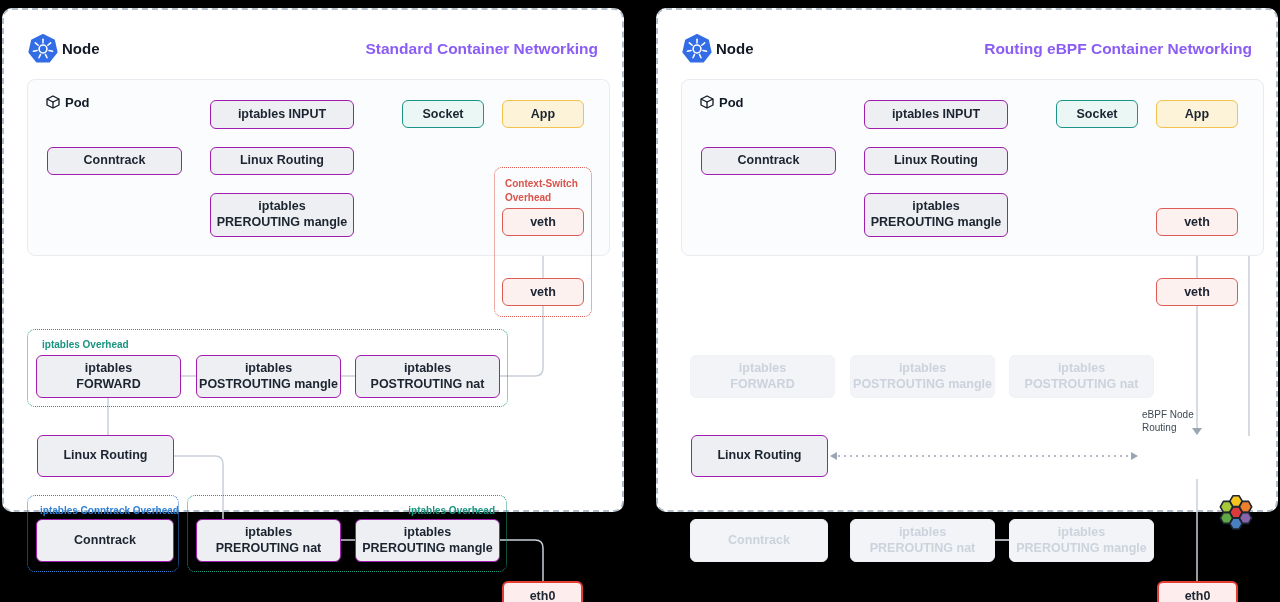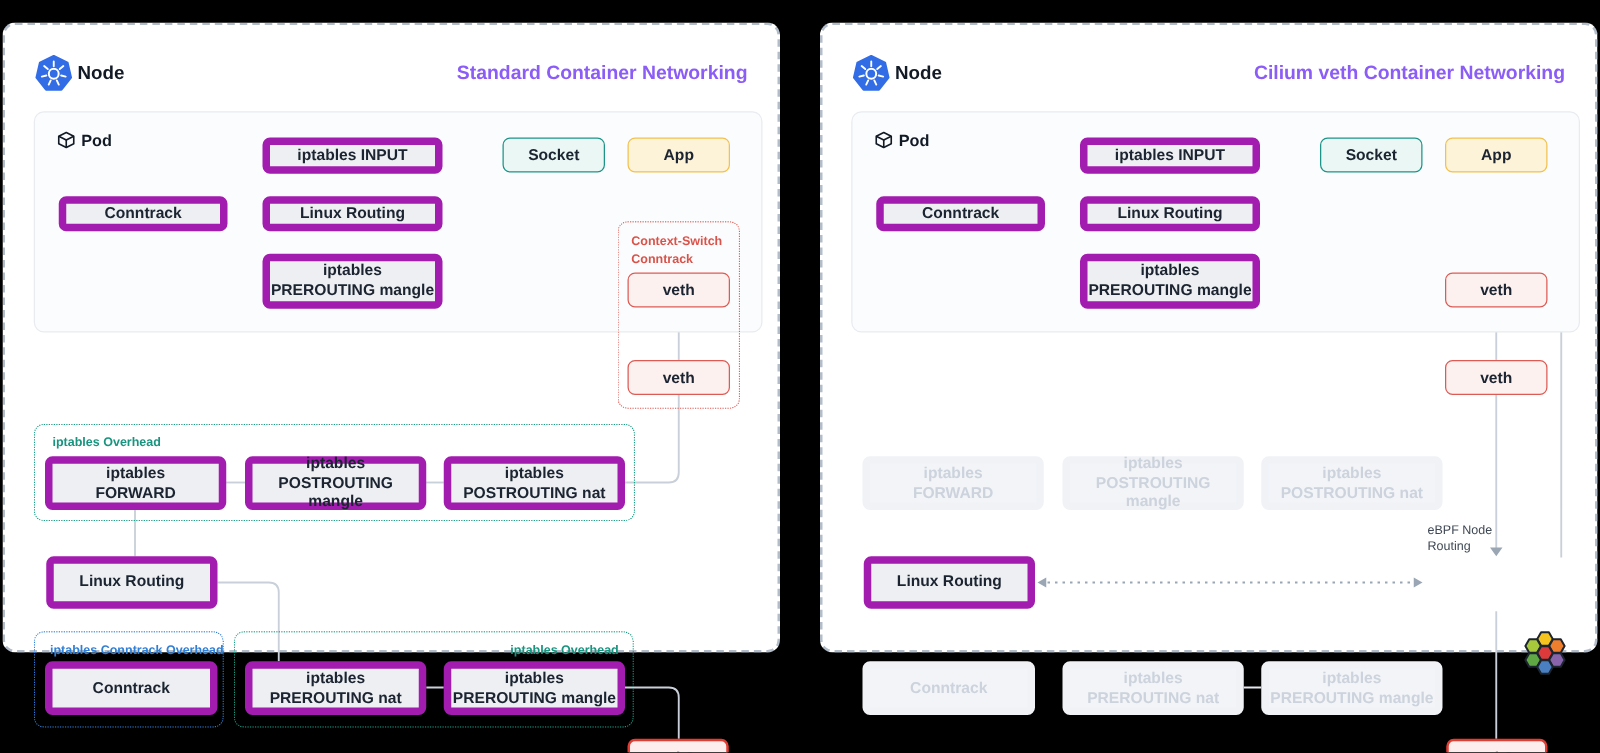--- a/index.html
+++ b/index.html
@@ -2,42 +2,42 @@
 <html><head>
 <meta charset="utf-8">
 <style>
   * { margin:0; padding:0; box-sizing:border-box; }
   html,body { background:#000; }
   .stage {
     position:relative; width:1280px; height:602px; overflow:hidden;
     background:#000; font-family:"Liberation Sans", sans-serif;
   }
   .panel {
-    position:absolute; top:18px; width:622px; height:504px;
+    position:absolute; top:8px; width:622px; height:504px;
     background:#fff; border:2px dashed #b3bdc9; border-radius:10px;
   }
   .panel-left  { left:2px; }
   .panel-right { left:656px; }
 
   .hdr-node { position:absolute; left:58px; top:30px; font-size:15px; font-weight:700; color:#121a26; }
   .hdr-title { position:absolute; right:24px; top:30px; font-size:15.5px; font-weight:700; color:#8b5cf6; }
   .k8s-icon { position:absolute; left:24px; top:24px; width:30px; height:30px; }
 
   .pod-wrap {
     position:absolute; left:23px; top:69px; width:583px; height:177px;
     background:#fbfcfd; border:1px solid #e8ebf0; border-radius:8px;
   }
   .pod-label { position:absolute; left:61px; top:85px; font-size:13px; font-weight:700; color:#121a26; }
   .pod-icon  { position:absolute; left:41px; top:84px; width:16px; height:16px; }
 
   .wires { position:absolute; left:0; top:0; width:622px; height:598px; pointer-events:none; }
 
   .box {
     position:absolute; display:flex; align-items:center; justify-content:center;
-    text-align:center; background:#edeff2; border:6px solid #a21caf; border-radius:6px;
+    text-align:center; background:#edeff2; border:1px solid #a21caf; border-radius:6px;
     font-size:12.5px; line-height:1.25; font-weight:700; color:#1b2430; z-index:2;
   }
   .box.faded { background:#f2f4f8; border-color:#f0f2f6; color:#ccd3dc; }
   .pill {
     position:absolute; display:flex; align-items:center; justify-content:center;
     font-size:12.5px; font-weight:700; color:#1b2430; border-radius:6px; z-index:2;
   }
   .pill.red    { background:#fdf1f0; border:1.5px solid #dd5b55; }
   .pill.redder { background:#fdeeed; border:2px solid #e23c33; z-index:6; }
   .pill.teal   { background:#eaf7f5; border:1.5px solid #1d9488; }
@@ -127,21 +127,21 @@
         <span>Conntrack</span>
       </div>
     <div class="box" style="left:206px;top:137px;width:144px;height:28px;">
         <span>Linux Routing</span>
       </div>
     <div class="box" style="left:206px;top:183px;width:144px;height:44px;">
       <span><span>iptables</span><br><span>PREROUTING mangle</span></span>
     </div>
 
     <div class="dotted-group dg-red" style="left:490px;top:157px;width:98px;height:150px;"></div>
-    <div class="group-label gl-red" style="left:501px;top:167px;width:80px;">Context-Switch Conntrack</div>
+    <div class="group-label gl-red" style="left:501px;top:167px;width:80px;">Context-Switch Overhead</div>
     <div class="pill red" style="left:498px;top:198px;width:82px;height:28px;">
         <span>veth</span>
       </div>
     <div class="pill red" style="left:498px;top:268px;width:82px;height:28px;">
         <span>veth</span>
       </div>
 
     <div class="dotted-group dg-green" style="left:23px;top:319px;width:481px;height:78px;"></div>
     <div class="group-label gl-green" style="left:38px;top:328px;">iptables Overhead</div>
     <div class="box" style="left:32px;top:345px;width:145px;height:43px;">
@@ -209,21 +209,21 @@
         <line x1="16" y1="9.5" x2="16" y2="5.5"></line>
         <line x1="21.1" y1="12" x2="24.2" y2="9.4"></line>
         <line x1="22.3" y1="17.5" x2="26.2" y2="18.4"></line>
         <line x1="18.6" y1="21.7" x2="20.3" y2="25.3"></line>
         <line x1="13.4" y1="21.7" x2="11.7" y2="25.3"></line>
         <line x1="9.7" y1="17.5" x2="5.8" y2="18.4"></line>
         <line x1="10.9" y1="12" x2="7.8" y2="9.4"></line>
       </g>
     </svg>
     <div class="hdr-node">Node</div>
-    <div class="hdr-title">Cilium veth Container Networking</div>
+    <div class="hdr-title">Routing eBPF Container Networking</div>
 
     <div class="pod-wrap"></div>
     <svg class="pod-icon" viewBox="0 0 16 16">
       <g fill="none" stroke="#121a26" stroke-width="1.3" stroke-linejoin="round">
         <path d="M2,5 L8,2 L14,5 L14,11 L8,14 L2,11 Z"></path>
         <path d="M2,5 L8,8 L14,5"></path>
         <path d="M8,8 V14"></path>
       </g>
     </svg>
     <div class="pod-label">Pod</div>

